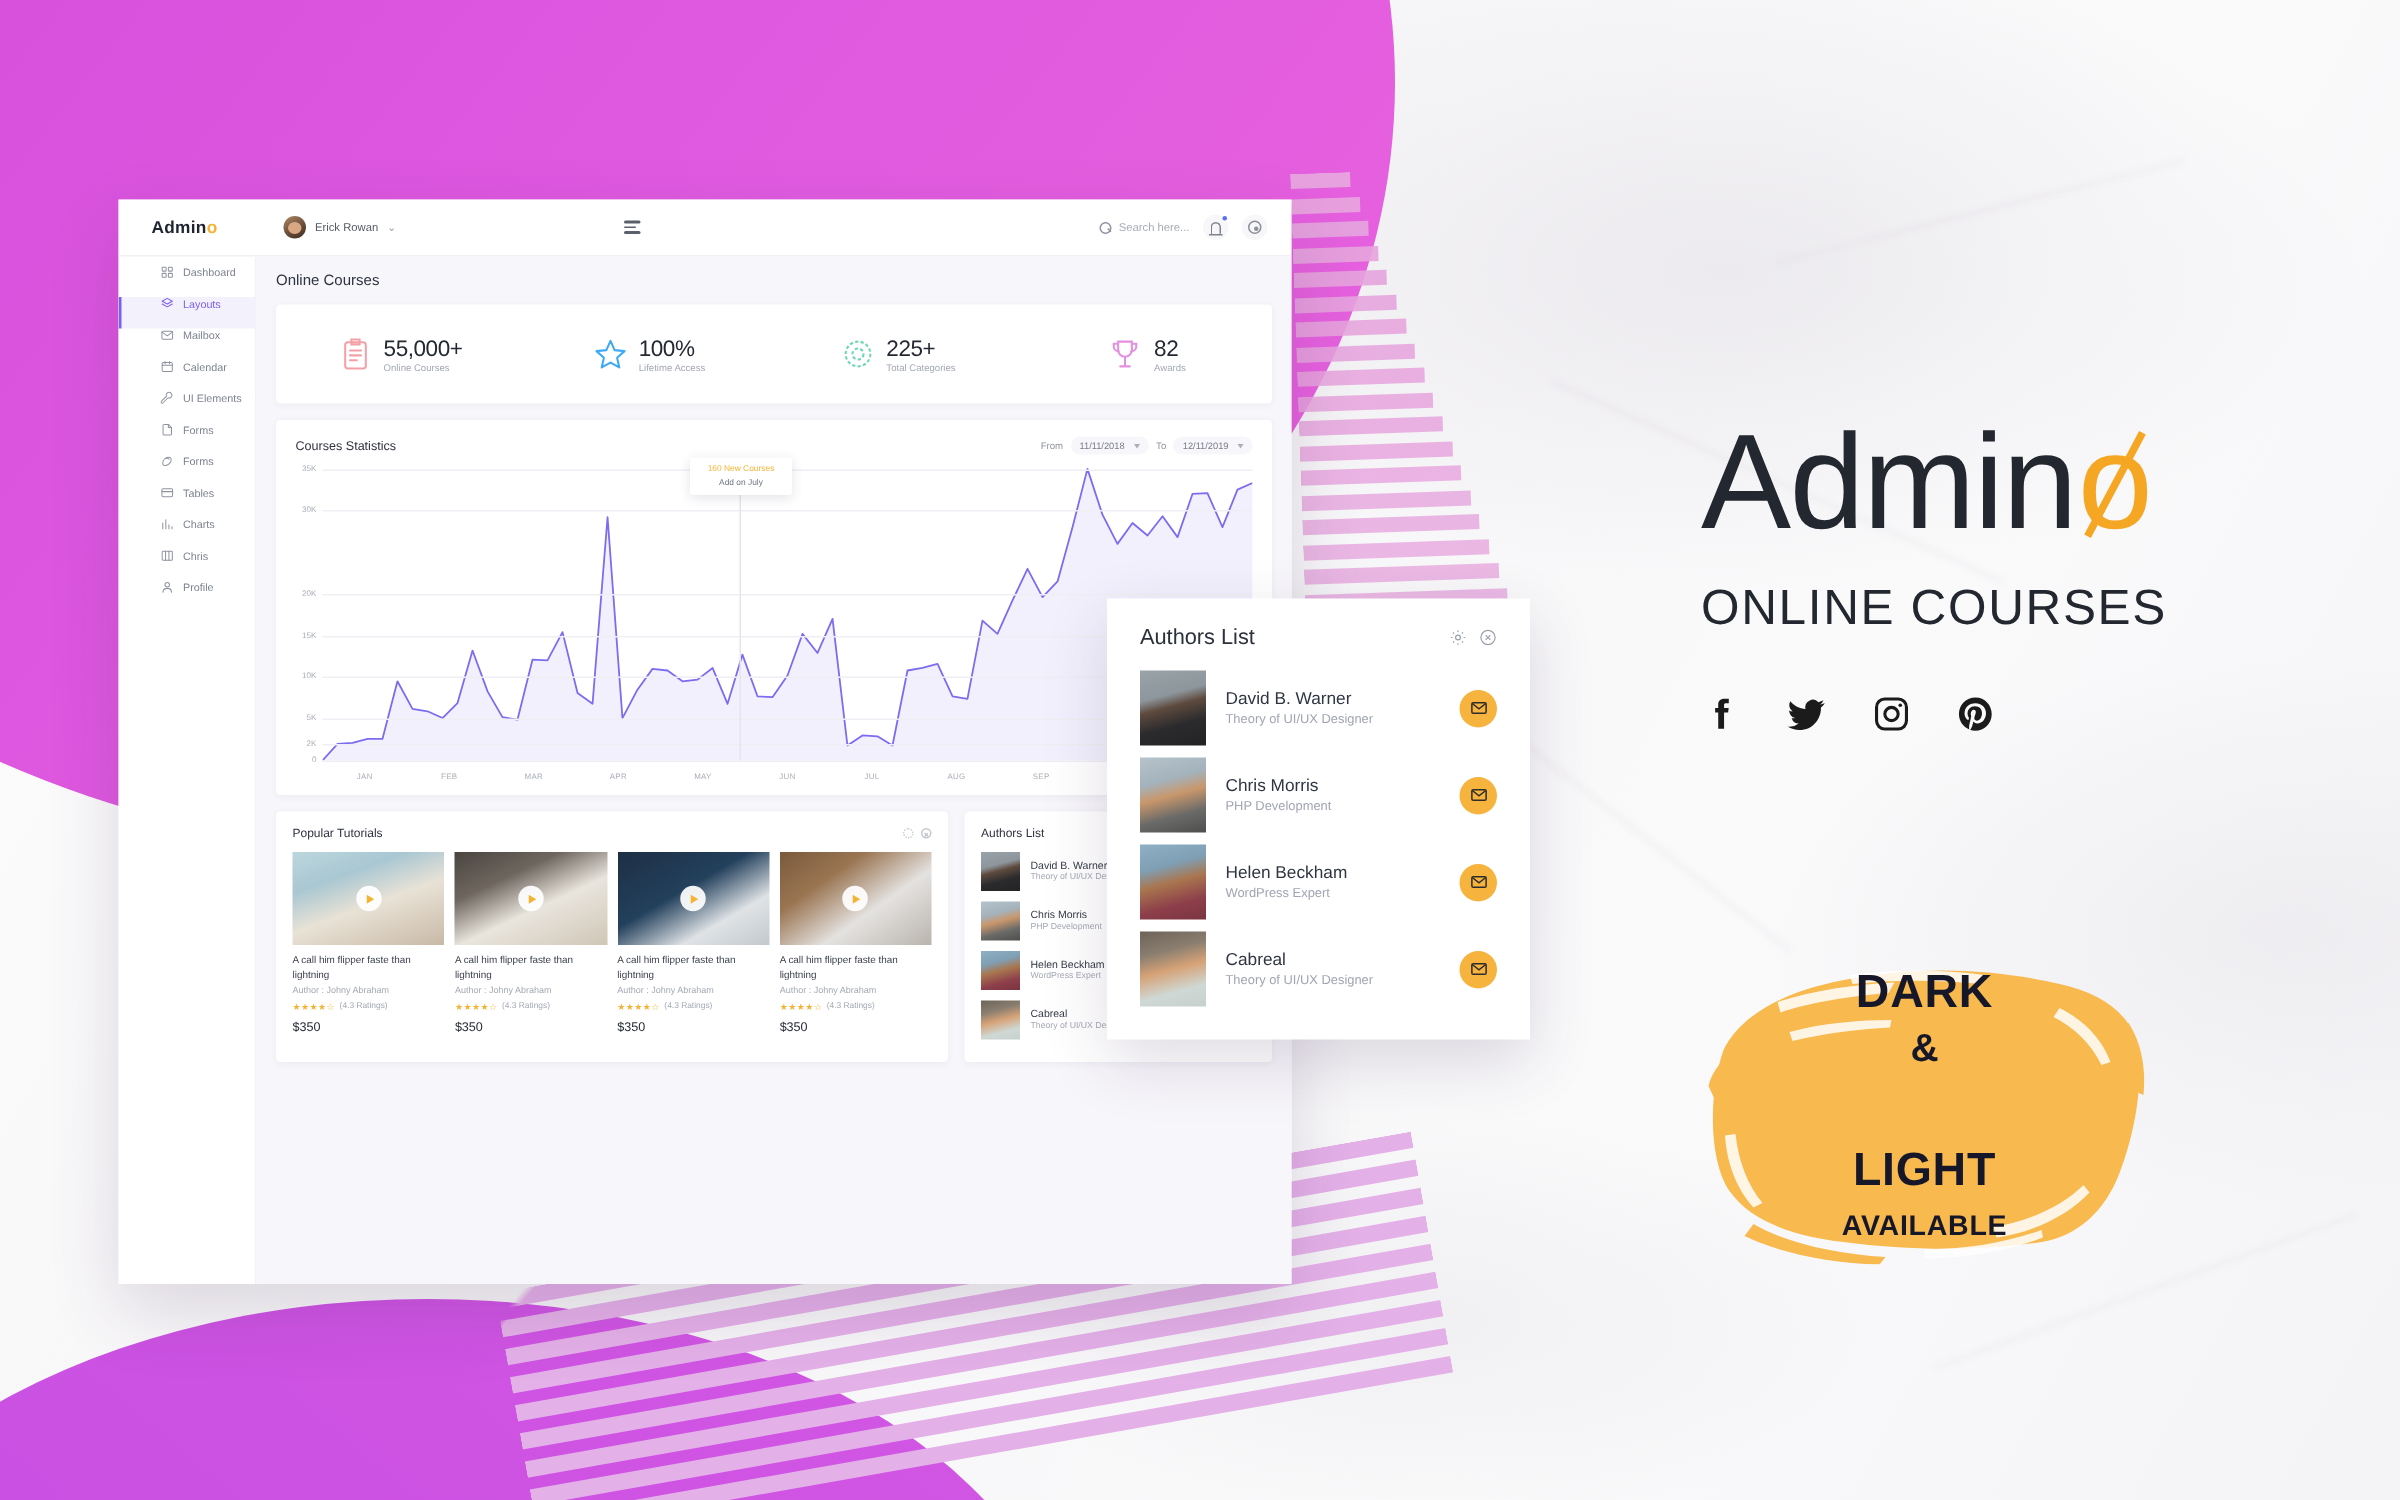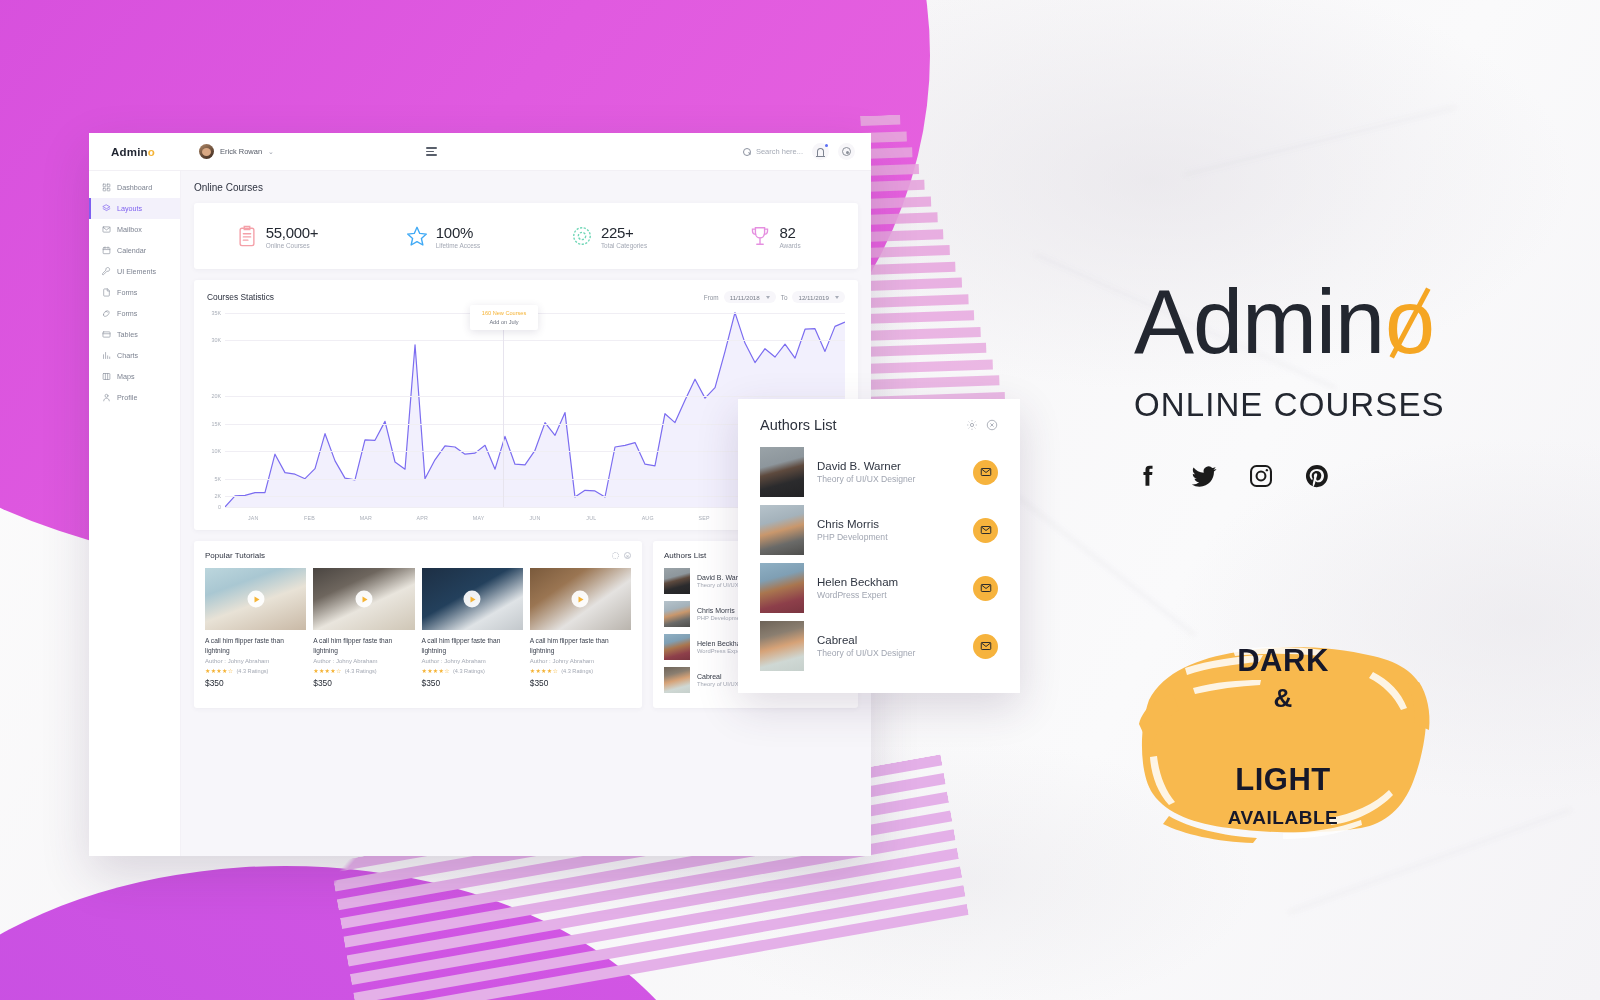--- a/index.html
+++ b/index.html
@@ -65,21 +65,21 @@
     mask-image: radial-gradient(ellipse 700px 330px at 100% 100%, #000 0%, #000 99%, transparent 100%);
   }
   .stripes-bottom .sb {
     position: absolute; left: 0; width: 100%; height: 11px;
     background: #e4b0e8;
   }
 
   
   .dash {
     position: absolute;
-    left: 89px; top: 133px;
+    left: 79px; top: 133px;
     width: 782px; height: 723px;
     background: #fff;
     box-shadow: 0 18px 46px rgba(60,40,80,.16);
     overflow: hidden;
     font-size: 0;
   }
   .dash-topbar {
     height: 38px; display: flex; align-items: center;
     background: #fff; border-bottom: 1px solid #f2f0f5;
     position: relative; z-index: 6;
@@ -136,22 +136,22 @@
   }
   .gear::after {
     content:''; position:absolute; left:2.6px; top:2.6px; width:3.2px; height:3.2px;
     border-radius:50%; background:#8b9099;
   }
 
   .dash-body { display: flex; height: 685px; }
 
   .sidebar { width: 92px; background: #fff; padding-top: 6px; border-right: 1px solid #f3f1f6; }
   .side-item {
-    height: 21px; display: flex; align-items: center; gap: 6px;
-    padding-left: 13px; font-size: 7.2px; color: #7d8391; position: relative;
+    height: 21px; display: flex; align-items: flex-start; gap: 6px;
+    padding-left: 28px; font-size: 7.2px; color: #7d8391; position: relative;
   }
   .side-item.active { background: #f3f1fb; color: #7d5ff0; }
   .side-item.active::before {
     content:''; position:absolute; left:0; top:0; bottom:0; width:2px; background:#7d5ff0;
   }
   .side-ico { width: 9px; height: 9px; flex: none; display:flex; align-items:center; justify-content:center; }
   .side-ico svg { width: 9px; height: 9px; display: block; }
 
   .content { flex: 1; background: #f7f6fa; padding: 11px 13px 0 13px; overflow: hidden; }
   .page-title { font-size: 10px; color: #2e3340; margin-bottom: 10px; font-weight: 500; }
@@ -473,21 +473,21 @@
           </span>
           <span>Charts</span>
         </div>
         <div class="side-item">
           <span class="side-ico">
             <svg viewBox="0 0 24 24" fill="none" stroke="#8e939f" stroke-width="1.8" stroke-linecap="round" stroke-linejoin="round">
               <rect x="3" y="4" width="18" height="16" rx="1.5"></rect>
               <path d="M9 4v16M15 4v16"></path>
             </svg>
           </span>
-          <span>Maps</span>
+          <span>Chris</span>
         </div>
         <div class="side-item">
           <span class="side-ico">
             <svg viewBox="0 0 24 24" fill="none" stroke="#8e939f" stroke-width="1.8" stroke-linecap="round" stroke-linejoin="round">
               <circle cx="12" cy="7.5" r="4"></circle>
               <path d="M4.5 21c0-4.2 3.4-7 7.5-7s7.5 2.8 7.5 7"></path>
             </svg>
           </span>
           <span>Profile</span>
         </div>

